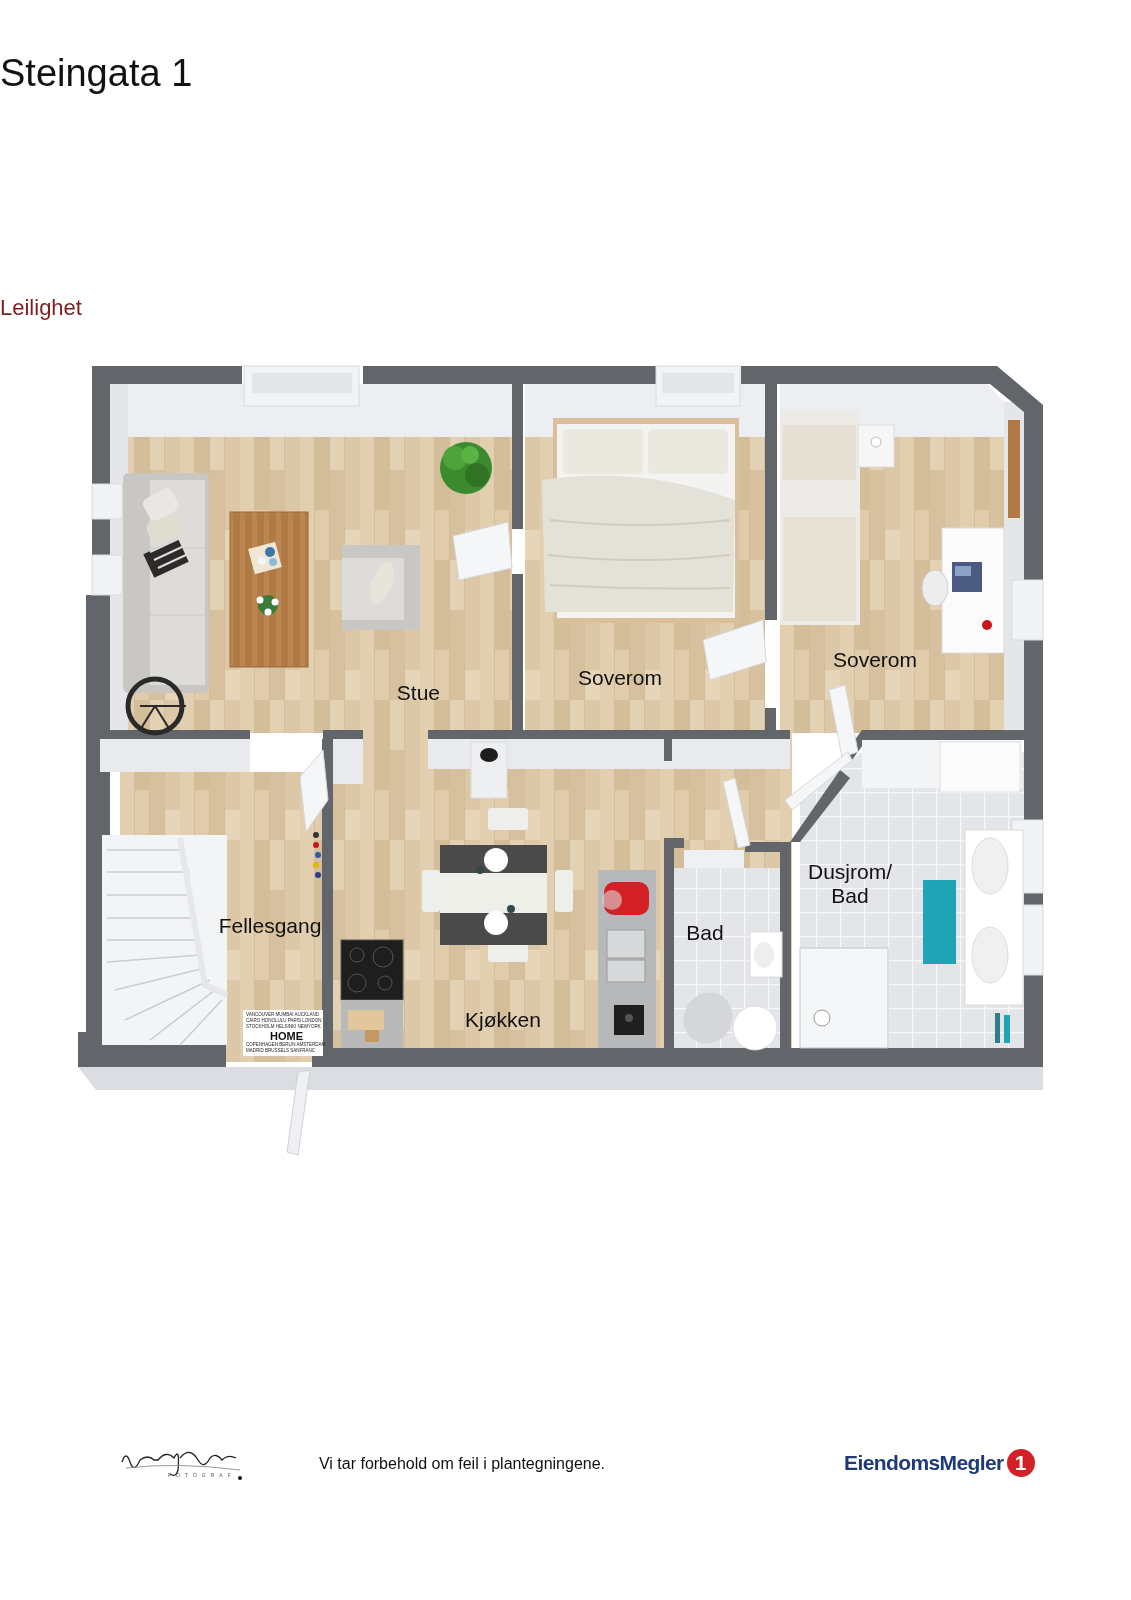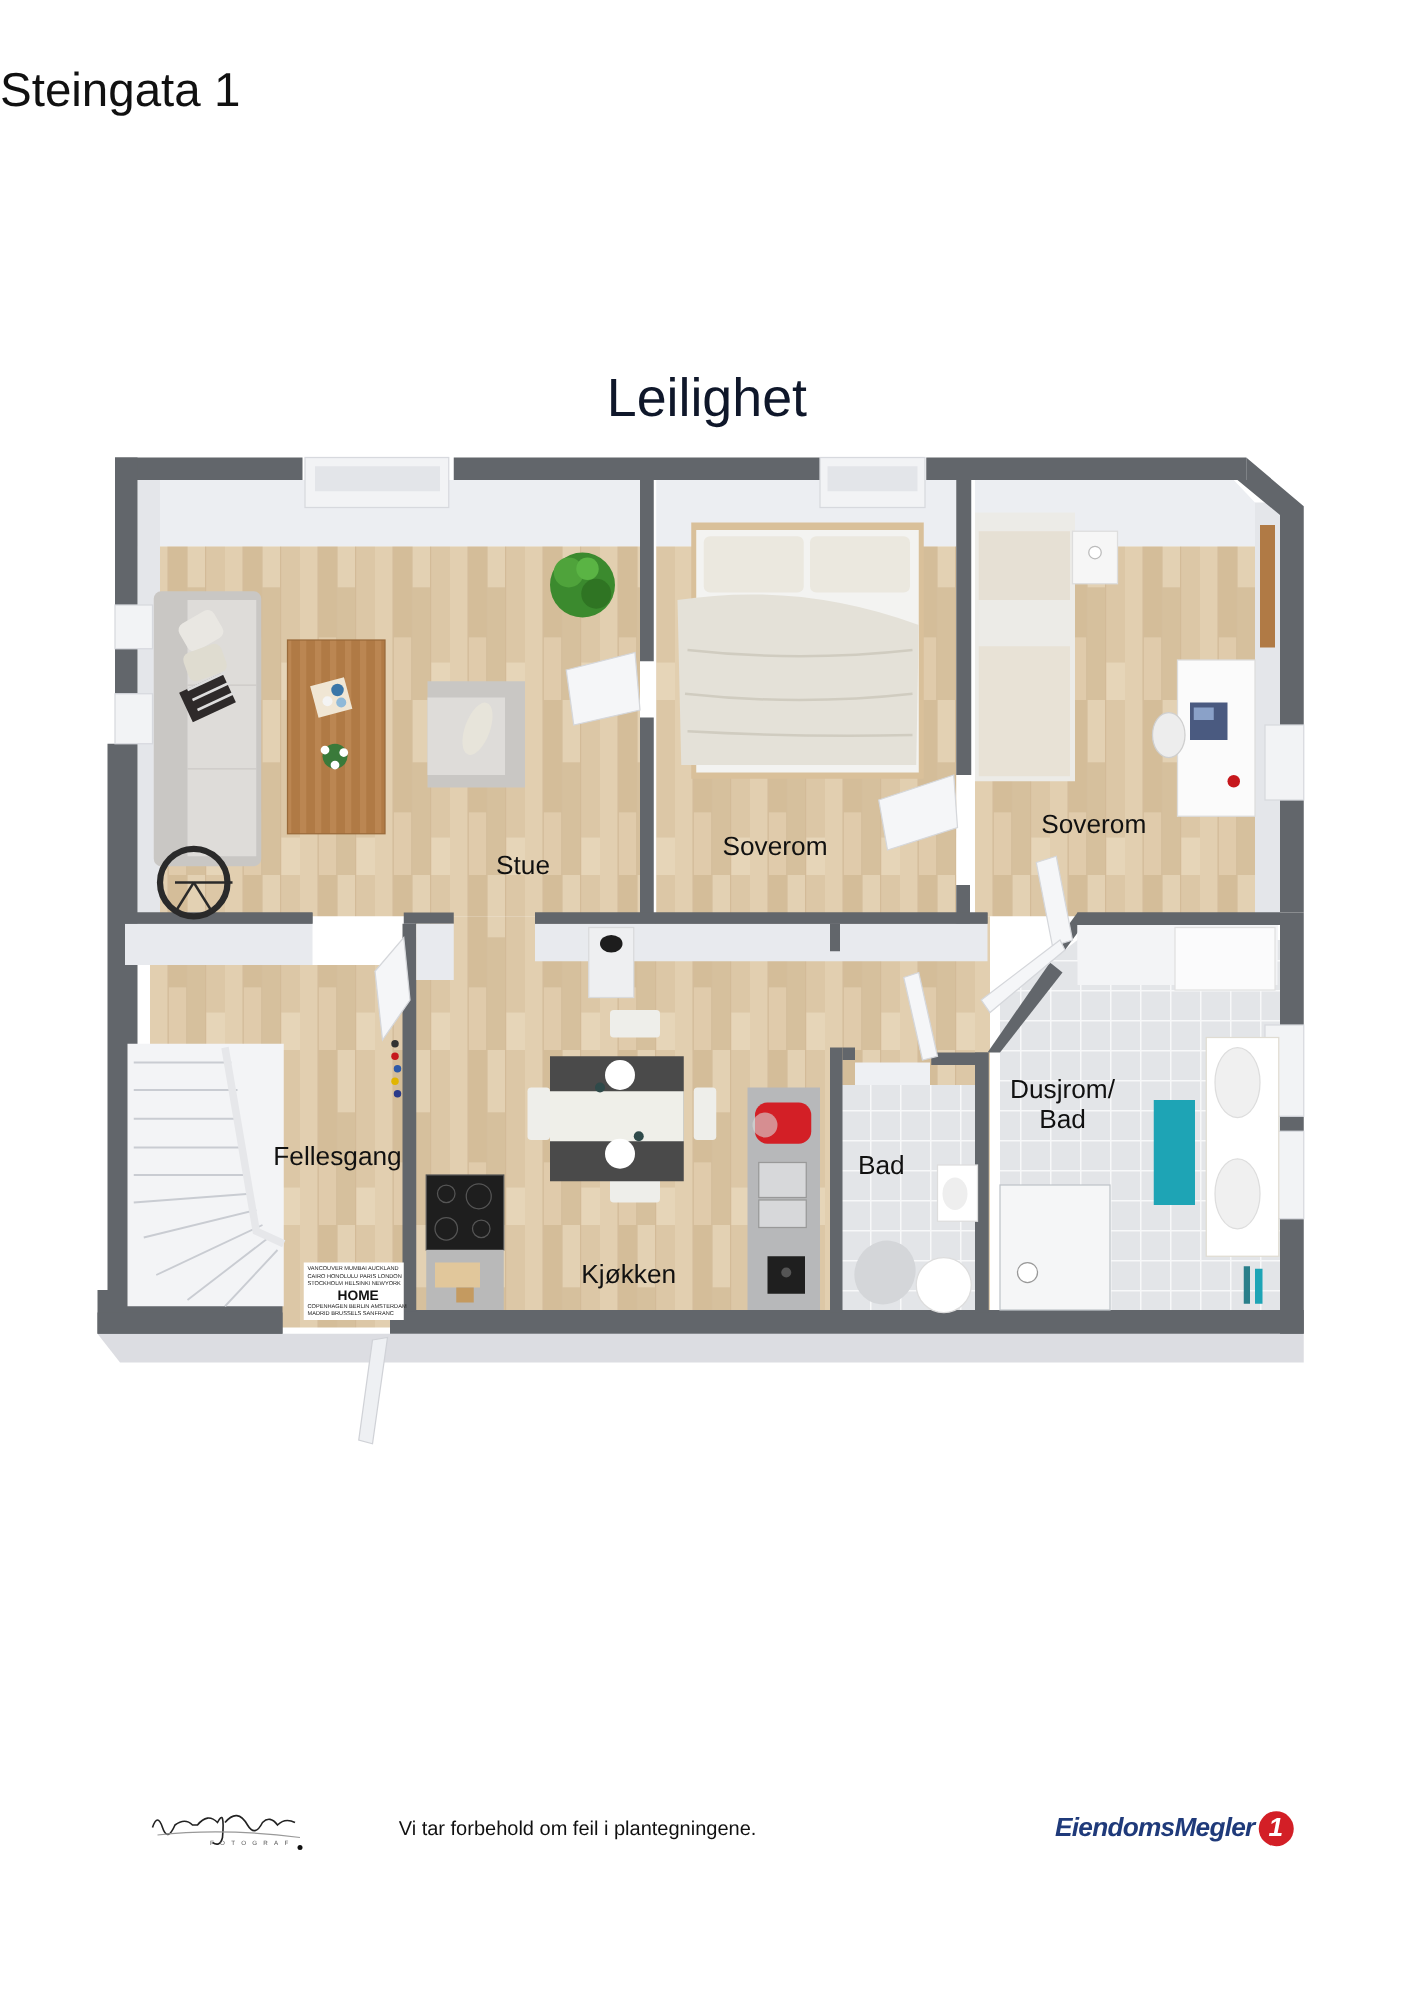--- a/index.html
+++ b/index.html
@@ -1,24 +1,24 @@
 <!DOCTYPE html>
 <html><head>
 <meta charset="utf-8">
 <style>
   html, body { margin: 0; padding: 0; background: #ffffff; }
   body { width: 1131px; height: 1600px; position: relative; overflow: hidden; font-family: "Liberation Sans", sans-serif; color: #111; }
   .abs { position: absolute; }
   .title { left: 0; width: 1131px; top: 52px; text-align: left; font-size: 38px; color: #111; }
-  .subtitle { left: 0; width: 1131px; top: 295px; text-align: center; font-size: 43px; color: #0f172a; }
+  .subtitle { left: 0; width: 1131px; top: 295px; font-size: 22px; color: #7f1d1d; }
   .plan { left: 0; top: 0; width: 1131px; height: 1200px; }
   .room-label { font-size: 21px; color: #111; text-align: center; line-height: 24px; }
   .footer-disclaimer { left: 0; width: 924px; top: 1455px; text-align: center; font-size: 16px; color: #111; }
   .sig { left: 118px; top: 1440px; width: 130px; height: 45px; }
-  .broker { left: 844px; top: 1447px; height: 32px; display: flex; align-items: center; font-style: italic; }
+  .broker { left: 844px; top: 1447px; height: 32px; display: flex; align-items: center; }
   .broker-name { font-size: 21px; font-weight: bold; color: #1f3a7a; letter-spacing: -0.6px; }
   .broker-badge { width: 28px; height: 28px; border-radius: 50%; background: #d31f26; color: #fff; font-weight: bold; font-size: 21px; display: flex; align-items: center; justify-content: center; margin-left: 3px; }
 </style>
 </head>
 <body>
 
 <div class="abs title">Steingata 1</div>
 <div class="abs subtitle">Leilighet</div>
 
 <svg class="abs plan" viewBox="0 0 1131 1200" width="1131" height="1200" xmlns="http://www.w3.org/2000/svg">

